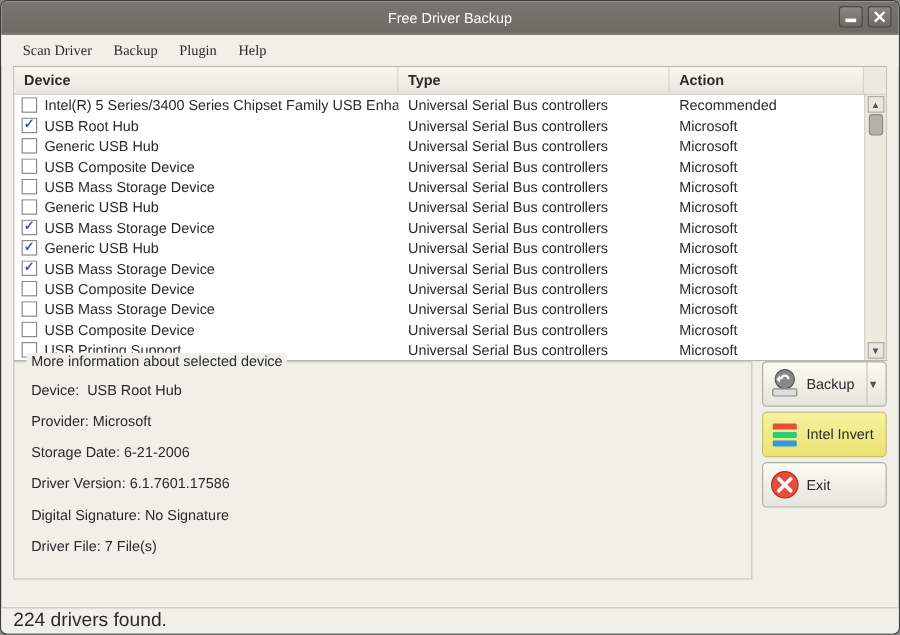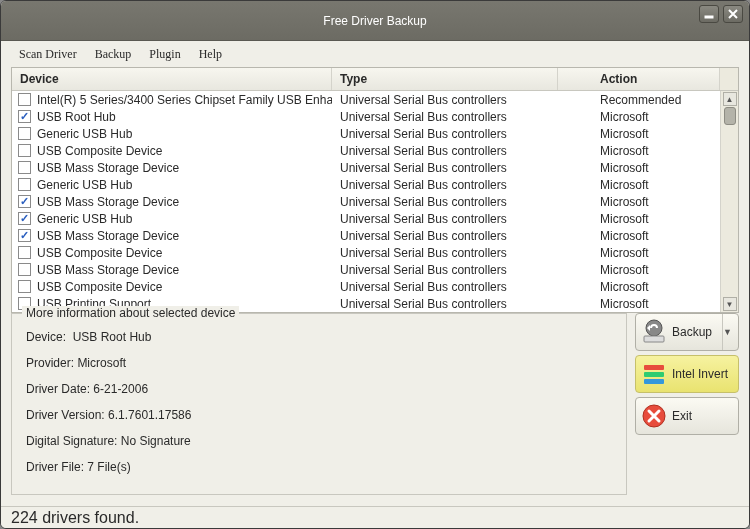--- a/index.html
+++ b/index.html
@@ -1,31 +1,31 @@
 <!DOCTYPE html>
 <html><head>
 <meta charset="utf-8">
 <style>
   * { box-sizing: border-box; margin: 0; padding: 0; }
   html, body { width: 750px; height: 529px; font-family: "Segoe UI", Tahoma, sans-serif; font-size: 12px; color: #2a2a2a; background: #888; overflow: hidden; }
   .window { width: 750px; height: 529px; background: #f0efe8; border: 1px solid #3a3a3a; border-radius: 6px; display: flex; flex-direction: column; overflow: hidden; }
-  .titlebar { height: 40px; background: linear-gradient(#78776f, #6c6b63); display: flex; align-items: center; justify-content: center; position: relative; color: #fff; border-bottom: 1px solid #5a5952; }
+  .titlebar { height: 28px; background: linear-gradient(#78776f, #6c6b63); display: flex; align-items: center; justify-content: center; position: relative; color: #fff; border-bottom: 1px solid #5a5952; }
   .titlebar .title { font-size: 12px; }
   .title-btns { position: absolute; right: 6px; top: 4px; display: flex; gap: 4px; }
   .title-btn { width: 20px; height: 18px; background: linear-gradient(#8a8981, #6c6b63); border: 1px solid #4a4942; border-radius: 3px; display: flex; align-items: center; justify-content: center; cursor: pointer; }
   .title-btn svg { width: 10px; height: 10px; fill: #fff; stroke: #fff; }
   .menubar { height: 26px; display: flex; align-items: center; padding: 0 10px; gap: 2px; background: #f0efe8; }
   .menu-item { padding: 4px 8px; cursor: pointer; font-family: Liberation Serif, serif; }
   .content { flex: 1; display: flex; flex-direction: column; padding: 0 10px 4px 10px; }
   .table-wrap { border: 1px solid #b8b7ae; background: #fff; height: 246px; display: flex; flex-direction: column; }
   .table-head { display: flex; background: linear-gradient(#f7f6ef, #e8e7df); border-bottom: 1px solid #c8c7bf; }
   .th { padding: 4px 8px; border-right: 1px solid #d4d3cb; font-weight: bold; }
   .col-device { width: 320px; flex: 0 0 320px; }
   .col-type { width: 226px; flex: 0 0 226px; }
-  .col-action { flex: 1; margin-left: 34px; }
+  .col-action { flex: 1; }
   .col-scroll { width: 18px; flex: 0 0 18px; border-right: none; background: #eceade; }
   .table-body { flex: 1; overflow: hidden; position: relative; display: flex; }
   .rows { flex: 1; }
   .row { display: flex; height: 17px; align-items: center; white-space: nowrap; }
   .cell { padding: 0 8px; overflow: hidden; text-overflow: ellipsis; }
   .cell.col-device { display: flex; align-items: center; gap: 6px; padding-left: 6px; }
   .chk { width: 13px; height: 13px; border: 1px solid #8a8a8a; background: #fff; display: inline-flex; align-items: center; justify-content: center; flex: 0 0 13px; cursor: pointer; }
   .chk.checked::after { content: "✓"; color: #2b5fbf; font-size: 11px; line-height: 1; font-weight: bold; }
   .vscroll { width: 18px; background: #eceade; display: flex; flex-direction: column; align-items: center; border-left: 1px solid #d4d3cb; }
   .vscroll .arrow { width: 14px; height: 14px; border: 1px solid #b0afa6; margin: 1px; display: flex; align-items: center; justify-content: center; font-size: 8px; color: #555; background: #e8e7df; cursor: pointer; }
@@ -202,21 +202,21 @@
         <div class="legend">More information about selected device</div>
         <div class="info-line">
           <span>Device:</span>&nbsp;
           <span>USB Root Hub</span>
         </div>
         <div class="info-line">
           <span>Provider:</span>
           <span>Microsoft</span>
         </div>
         <div class="info-line">
-          <span>Driver Date:</span>
+          <span>Storage Date:</span>
           <span>6-21-2006</span>
         </div>
         <div class="info-line">
           <span>Driver Version:</span>
           <span>6.1.7601.17586</span>
         </div>
         <div class="info-line">
           <span>Digital Signature:</span>
           <span>No Signature</span>
         </div>

